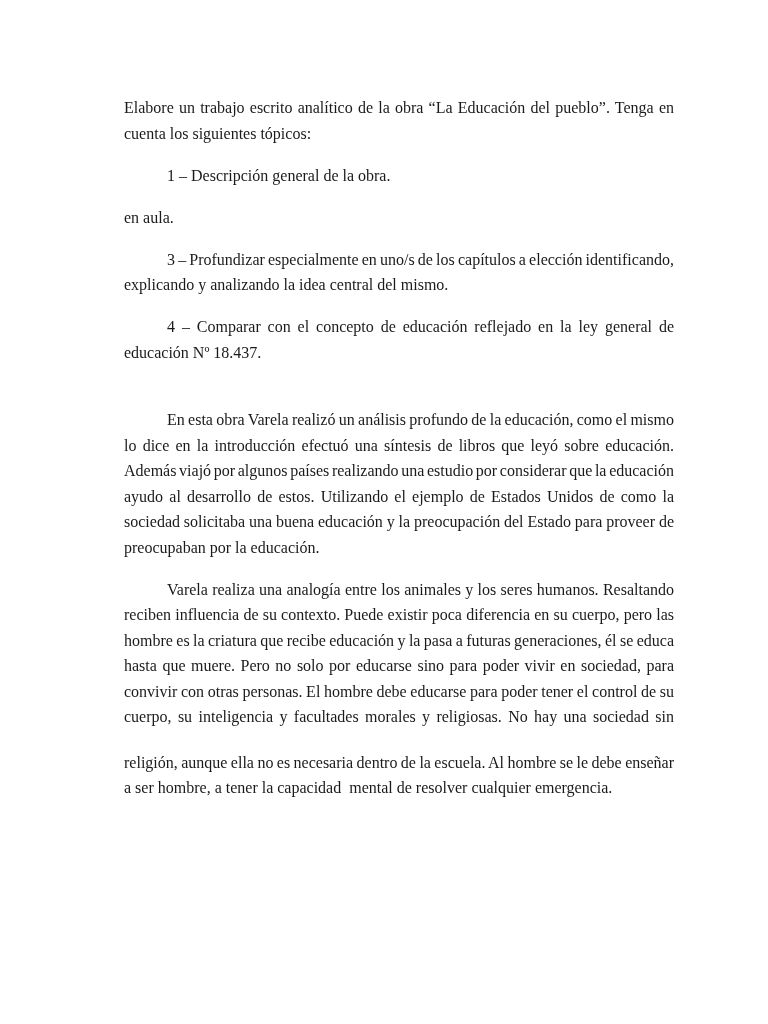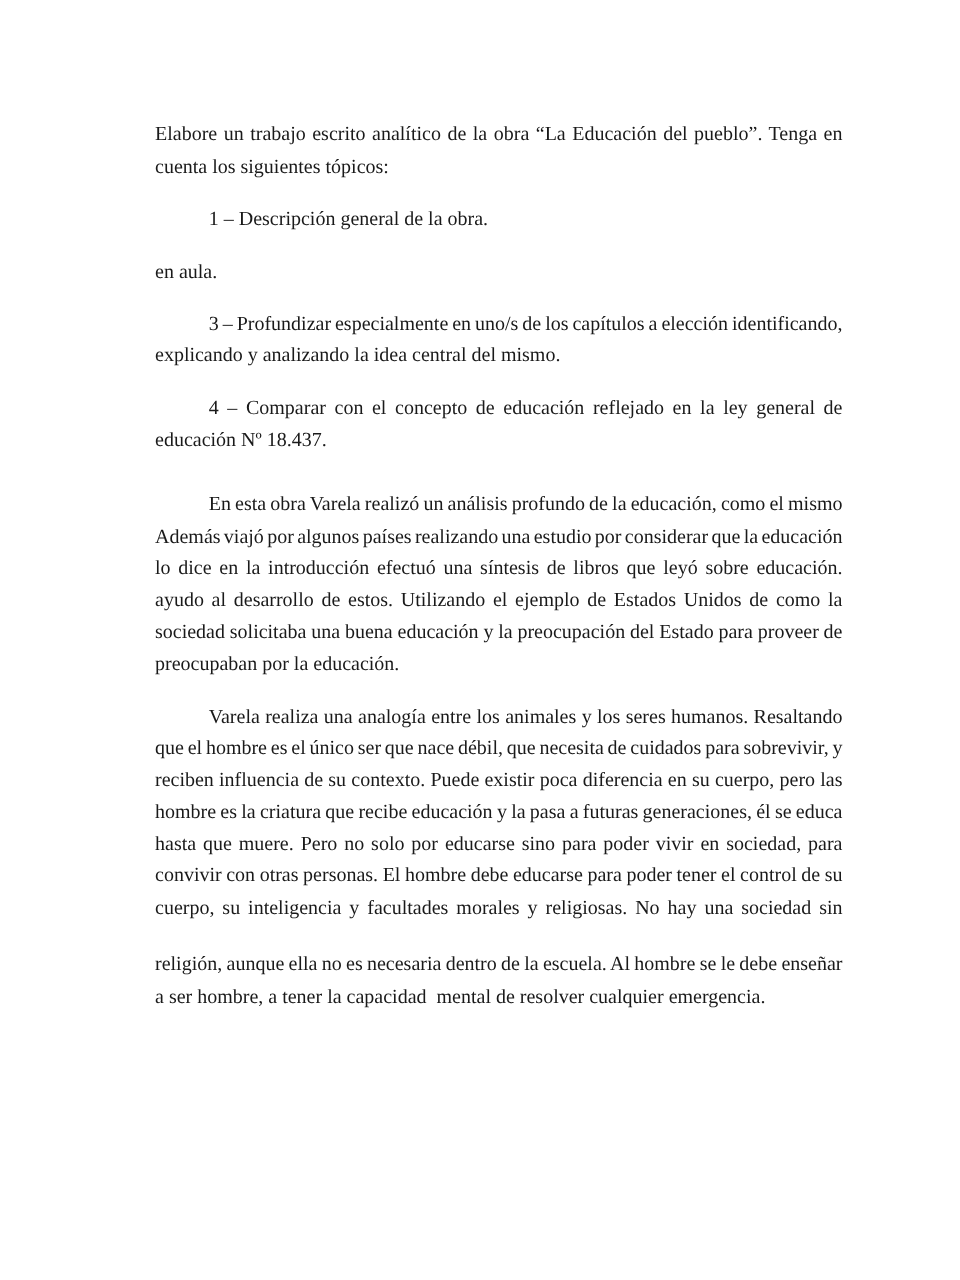--- a/index.html
+++ b/index.html
@@ -26,21 +26,21 @@
     top: 95px;
     width: 550px;
     color: #1a1a1a;
     font-size: 16px;
     line-height: 25.5px;
   }
   .para {
     margin: 0 0 16.5px 0;
   }
   .para.gap-before {
-    margin-top: 26px;
+    margin-top: 42px;
   }
   .ln {
     white-space: nowrap;
     text-align: justify;
     text-align-last: justify;
     height: 25.5px;
     overflow: visible;
   }
   .ln.indent {
     padding-left: 43px;
@@ -67,29 +67,28 @@
       <div class="para">
         <div class="ln indent" style="word-spacing: -0.918182px;">3 – Profundizar especialmente en uno/s de los capítulos a elección identificando,</div>
         <div class="ln last">explicando y analizando la idea central del mismo.</div>
       </div>
       <div class="para">
         <div class="ln indent">4 – Comparar con el concepto de educación reflejado en la ley general de</div>
         <div class="ln last">educación Nº 18.437.</div>
       </div>
       <div class="para gap-before">
         <div class="ln indent" style="word-spacing: -0.792308px;">En esta obra Varela realizó un análisis profundo de la educación, como el mismo</div>
+        <div class="ln">lo dice en la introducción efectuó una síntesis de libros que leyó sobre educación.</div>
         <div class="ln" style="word-spacing: -1.43333px;">Además viajó por algunos países realizando una estudio por considerar que la educación</div>
-        <div class="ln">lo dice en la introducción efectuó una síntesis de libros que leyó sobre educación.</div>
         <div class="ln">ayudo al desarrollo de estos. Utilizando el ejemplo de Estados Unidos de como la</div>
         <div class="ln" style="word-spacing: -0.266667px;">sociedad solicitaba una buena educación y la preocupación del Estado para proveer de</div>
         <div class="ln last">preocupaban por la educación.</div>
       </div>
       <div class="para">
         <div class="ln indent">Varela realiza una analogía entre los animales y los seres humanos. Resaltando</div>
-        <div class="ln" style="word-spacing: -1.0375px;">que el hombre es el único ser que nace débil, que necesita de cuidados para sobrevivir, y</div>
         <div class="ln">reciben influencia de su contexto. Puede existir poca diferencia en su cuerpo, pero las</div>
         <div class="ln" style="word-spacing: -0.7px;">hombre es la criatura que recibe educación y la pasa a futuras generaciones, él se educa</div>
         <div class="ln">hasta que muere. Pero no solo por educarse sino para poder vivir en sociedad, para</div>
         <div class="ln" style="word-spacing: -0.457143px;">convivir con otras personas. El hombre debe educarse para poder tener el control de su</div>
         <div class="ln">cuerpo, su inteligencia y facultades morales y religiosas. No hay una sociedad sin</div>
         <div class="ln" style="word-spacing: -0.633333px; margin-top: 20px;">religión, aunque ella no es necesaria dentro de la escuela. Al hombre se le debe enseñar</div>
         <div class="ln last">a ser hombre, a tener la capacidad&nbsp; mental de resolver cualquier emergencia.</div>
       </div>
     </div>
 </div>

